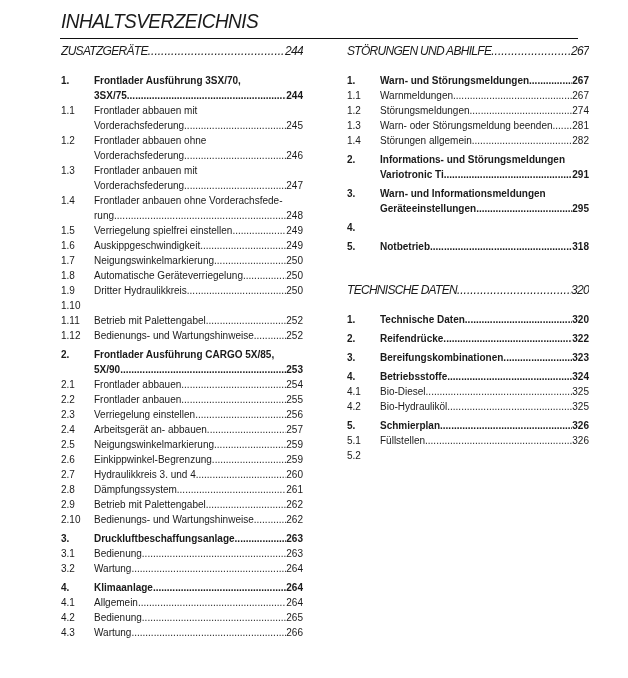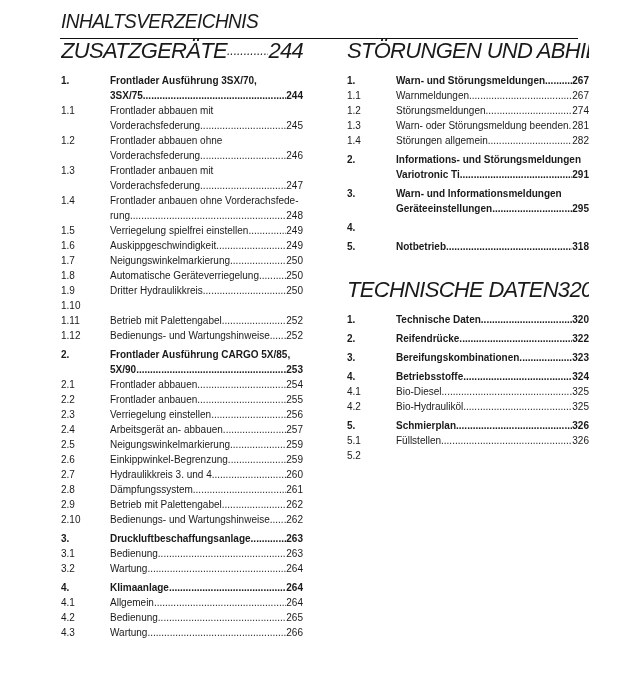--- a/index.html
+++ b/index.html
@@ -5,30 +5,30 @@
   html, body { margin: 0; padding: 0; background: #ffffff; }
   body { width: 628px; height: 678px; position: relative; overflow: hidden;
          font-family: "Liberation Sans", sans-serif; color: #1a1a1a; }
   .page-title { position: absolute; left: 61px; top: 9px; font-size: 20.5px;
                 font-style: italic; letter-spacing: -0.6px; transform: scaleX(0.93);
                 transform-origin: left top; }
   .rule { position: absolute; left: 60px; top: 38px; width: 518px; height: 1px; background: #111; }
   .col { position: absolute; top: 39px; }
   .col-left { left: 61px; width: 242px; }
   .col-right { left: 347px; width: 242px; }
-  .section-head { display: flex; align-items: flex-end; font-size: 22px; font-style: italic;
+  .section-head { display: flex; align-items: flex-end; font-size: 12px; font-style: italic;
                   letter-spacing: -0.7px; height: 24px; line-height: 24px; white-space: nowrap; overflow: hidden; }
   .section-head .t { flex: 0 0 auto; }
   .section-head .dots { flex: 1 1 auto; overflow: hidden; white-space: nowrap; letter-spacing: 0; font-size: 12px; }
   .section-head .dots::after { content: "................................................................................................................"; }
   .section-head .p { flex: 0 0 auto; }
   .entries { margin-top: 10px; }
   .entry { display: flex; font-size: 10px; line-height: 15px; }
   .entry .num { flex: 0 0 33px; }
-  .entry .body { flex: 1 1 auto; min-width: 0; margin-left: 16px; }
+  .entry .body { flex: 1 1 auto; min-width: 0; }
   .entry .line { display: flex; white-space: nowrap; }
   .entry .line .txt { flex: 0 0 auto; }
   .entry .line .dots { flex: 1 1 auto; overflow: hidden; white-space: nowrap; }
   .entry .line .dots::after { content: "........................................................................................................................................"; }
   .entry .line .pg { flex: 0 0 auto; }
   .entry.bold { font-weight: bold; }
   .entry.gap { margin-top: 4px; }
   .spacer-24 { height: 24px; }
 </style>
 </head>

